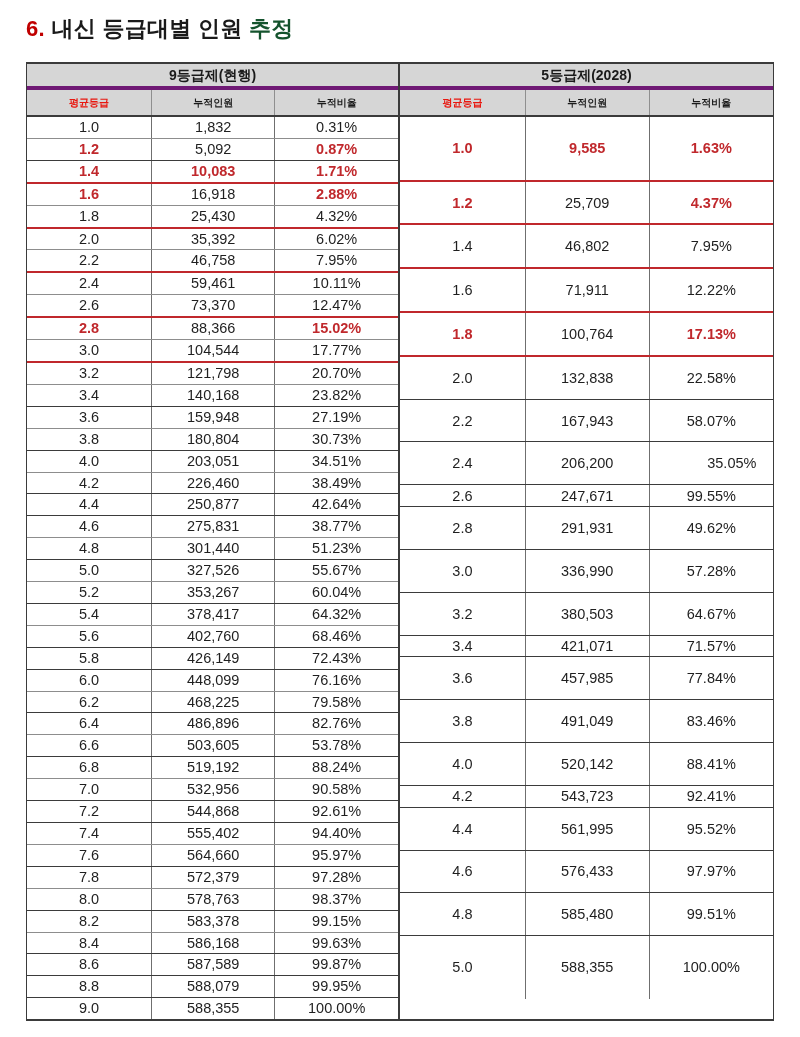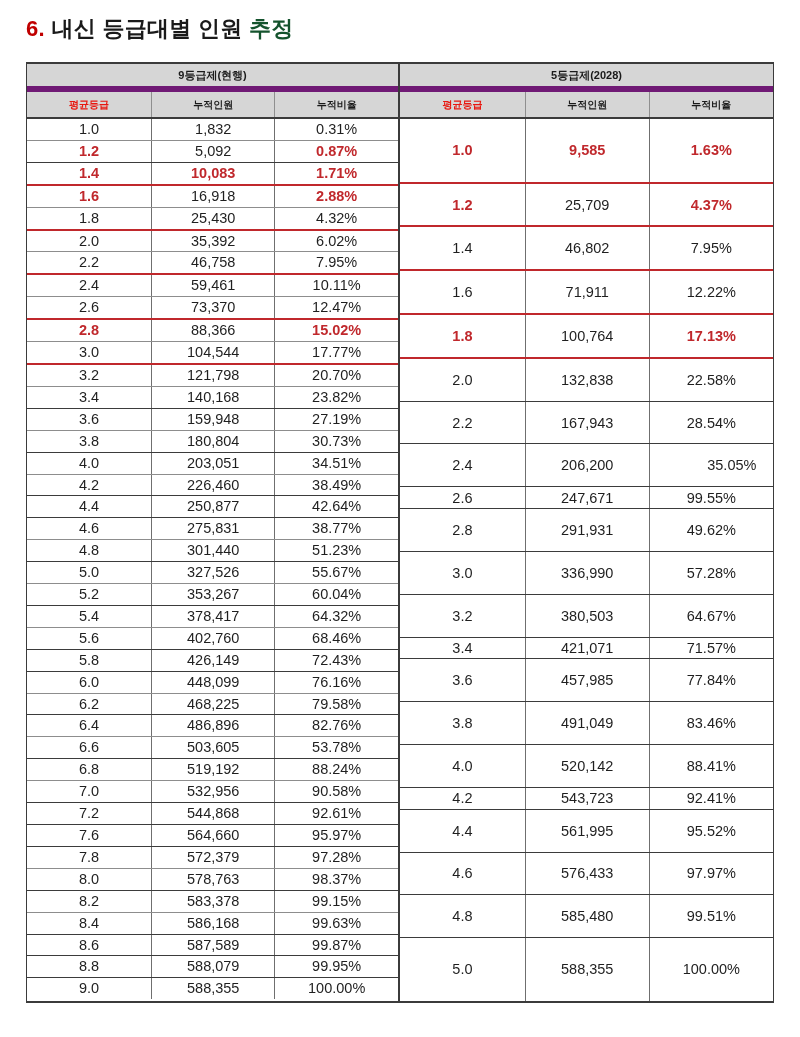--- a/index.html
+++ b/index.html
@@ -41,23 +41,23 @@
     padding:0;margin:0;
     text-align:center;vertical-align:middle;
     font-size:14.5px;color:#1f1f1f;
     border:0;
     font-weight:normal;
   }
 
   
   .hdr-top td{
     background:#d6d6d6;
-    font-weight:bold;font-size:11px;
+    font-weight:bold;font-size:14px;
     height:22px;line-height:22px;
-    border-bottom:6px solid #701a75;
+    border-bottom:4px solid #701a75;
     color:#1a1a1a;
   }
   .hdr-sub td{
     background:#d6d6d6;
     font-weight:bold;font-size:10px;
     height:25px;line-height:25px;
     border-bottom:2.5px solid #3b3b3b;
     border-right:1px solid #8f8f8f;
     color:#1a1a1a;
   }
@@ -271,20 +271,25 @@
             </tr>
             <tr class="brow ">
               <td>7.0</td>
               <td>532,956</td>
               <td>90.58%</td>
             </tr>
             <tr class="brow ">
               <td>7.2</td>
               <td>544,868</td>
               <td>92.61%</td>
+            </tr>
+            <tr class="brow thin">
+              <td>7.4</td>
+              <td>555,402</td>
+              <td>94.40%</td>
             </tr>
             <tr class="brow ">
               <td>7.6</td>
               <td>564,660</td>
               <td>95.97%</td>
             </tr>
             <tr class="brow thin">
               <td>7.8</td>
               <td>572,379</td>
               <td>97.28%</td>
@@ -367,21 +372,21 @@
               <td class="cellred" style="height: 41.8px; line-height: normal;">17.13%</td>
             </tr>
             <tr class="rg darkline" style="height: 41.8px;">
               <td style="height: 41.8px; line-height: normal;">2.0</td>
               <td style="height: 41.8px; line-height: normal;">132,838</td>
               <td style="height: 41.8px; line-height: normal;">22.58%</td>
             </tr>
             <tr class="rg darkline" style="height: 41.8px;">
               <td style="height: 41.8px; line-height: normal;">2.2</td>
               <td style="height: 41.8px; line-height: normal;">167,943</td>
-              <td style="height: 41.8px; line-height: normal;">28.54%</td>
+              <td style="height: 41.8px; line-height: normal;">58.07%</td>
             </tr>
             <tr class="rg darkline" style="height: 41.8px;">
               <td style="height: 41.8px; line-height: normal;">2.4</td>
               <td style="height: 41.8px; line-height: normal;">206,200</td>
               <td style="height: 41.8px; line-height: normal; padding-left: 41px;">35.05%</td>
             </tr>
             <tr class="rg darkline" style="height: 20.9px;">
               <td style="height: 20.9px; line-height: normal;">2.6</td>
               <td style="height: 20.9px; line-height: normal;">247,671</td>
               <td style="height: 20.9px; line-height: normal;">99.55%</td>

